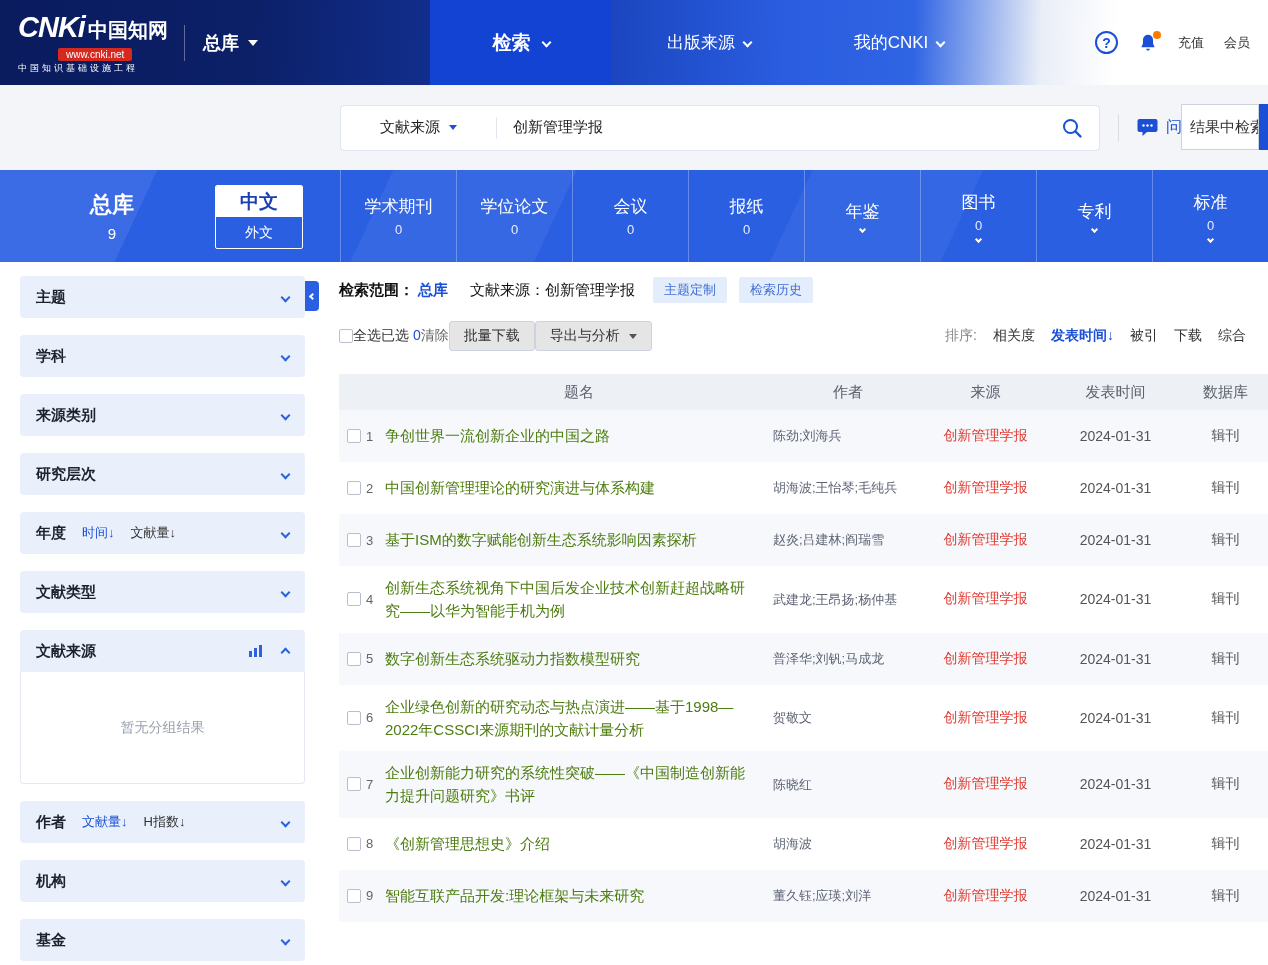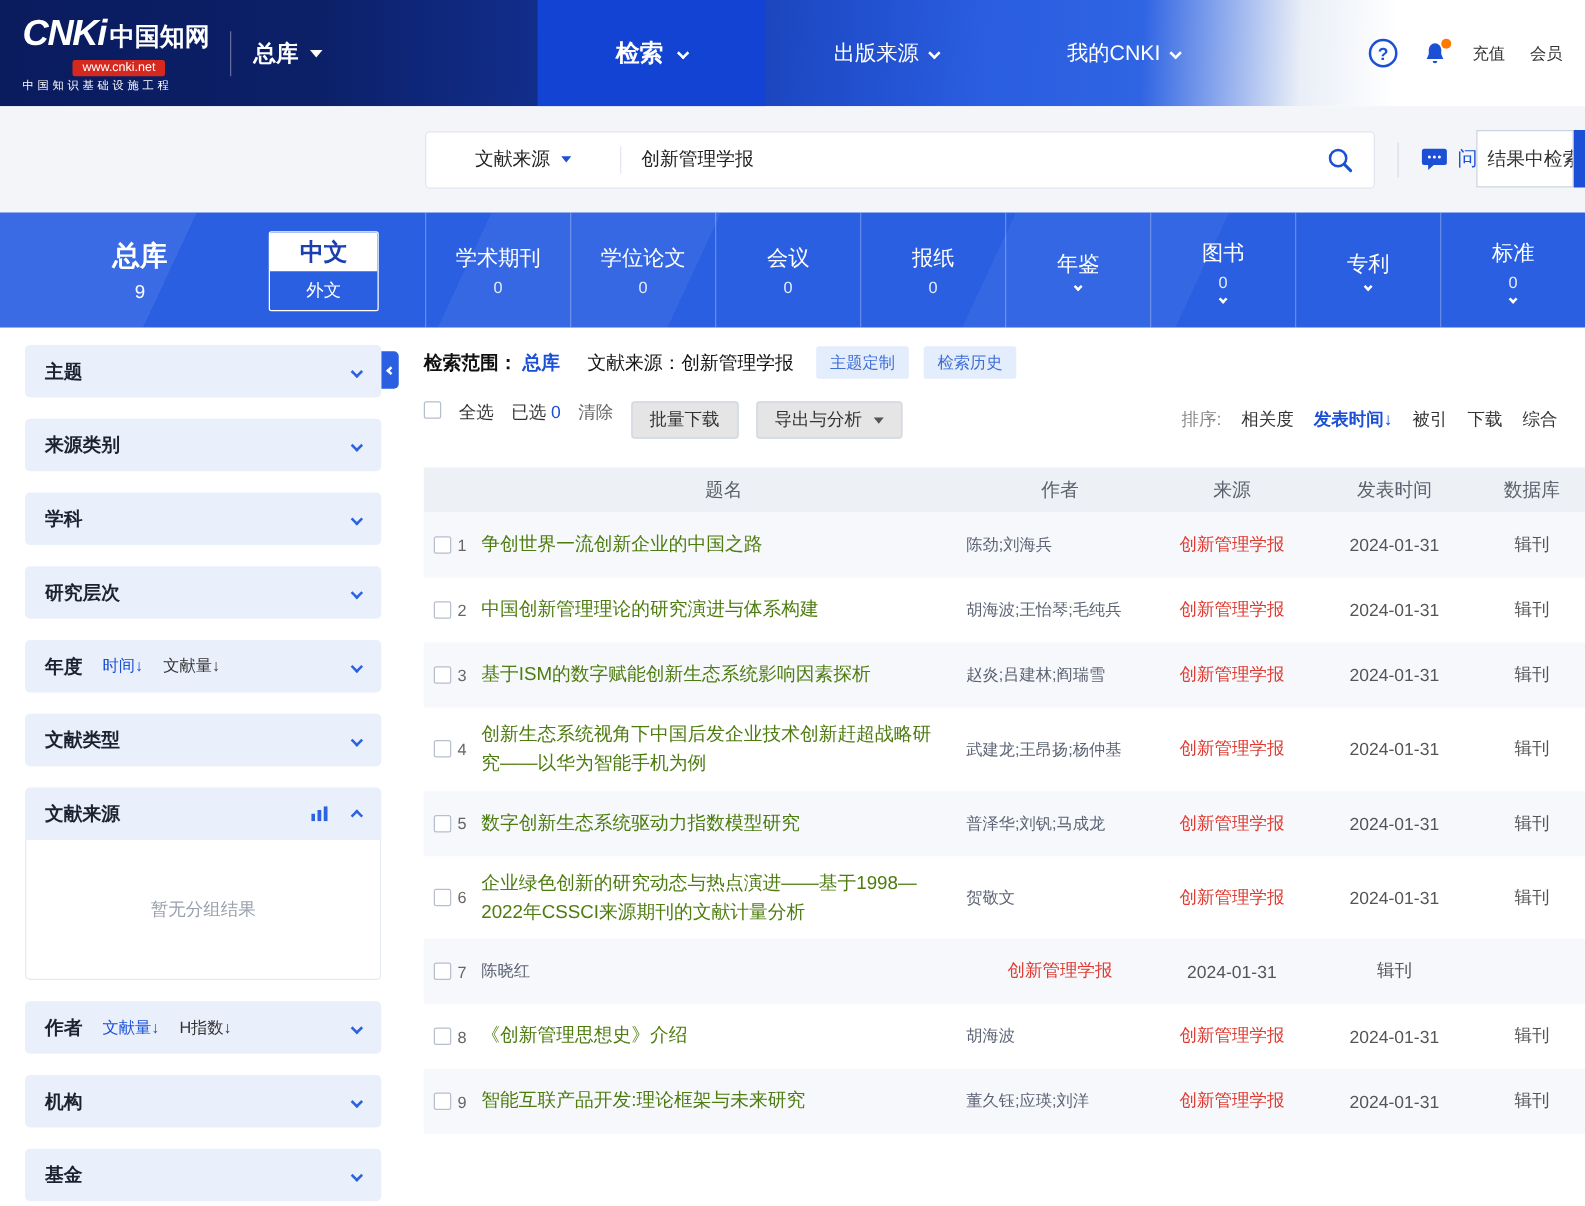--- a/index.html
+++ b/index.html
@@ -84,21 +84,21 @@
   .collapse-tab .chev { width:5px; height:5px; }
 
   .content { flex:1; margin-left:34px; padding-top:14px; min-width:0; }
   .scope-row { display:flex; align-items:center; font-size:15px; height:28px; }
   .scope-label { font-weight:bold; color:#111; }
   .scope-value { font-weight:bold; color:#1a4fd6; margin:0 22px 0 4px; cursor:pointer; }
   .scope-src { color:#111; margin-right:18px; }
   .pill { background:#e4edfb; color:#3f6fd6; font-size:13px; padding:4px 11px; border-radius:2px; margin-right:12px; cursor:pointer; }
 
   .toolbar { display:flex; align-items:center; margin-top:16px; height:32px; padding-right:22px; }
-  .tb-left { display:flex; gap:14px; flex:1; font-size:14px; color:#333; }
+  .tb-left { display:flex; align-items:center; flex:1; font-size:14px; color:#333; }
   .cb { width:14px; height:14px; border:1px solid #b7bfcc; border-radius:2px; background:#fff; display:inline-block; flex-shrink:0; cursor:pointer; }
   .sel-count { color:#1a4fd6; }
   .clear { color:#666; cursor:pointer; }
   .tb-btn { height:30px; border:1px solid #ccd3df; background:#e5e5e5; border-radius:3px; padding:0 14px; font-size:14px; color:#333;
     display:flex; align-items:center; gap:9px; cursor:pointer; }
   .tb-btn .tri { border-top-width:5px; border-left-width:4px; border-right-width:4px; color:#555; }
   .tb-right { display:flex; align-items:center; gap:16px; font-size:14px; color:#333; }
   .sort-label { color:#888; }
   .sort-item { cursor:pointer; }
   .sort-active { color:#1a4fd6; font-weight:bold; }
@@ -247,25 +247,25 @@
     <div class="sidebar">
       <div class="collapse-tab">
         <span class="chev left"></span>
       </div>
 
       <div class="sgroup">
         <span class="sgroup-label">主题</span>
         <span class="chev g-chev"></span>
       </div>
       <div class="sgroup">
+        <span class="sgroup-label">学科</span>
+        <span class="chev g-chev"></span>
+      </div>
+      <div class="sgroup">
         <span class="sgroup-label">来源类别</span>
-        <span class="chev g-chev"></span>
-      </div>
-      <div class="sgroup">
-        <span class="sgroup-label">学科</span>
         <span class="chev g-chev"></span>
       </div>
       <div class="sgroup">
         <span class="sgroup-label">研究层次</span>
         <span class="chev g-chev"></span>
       </div>
       <div class="sgroup">
         <span class="sgroup-label">年度</span>
         <span class="ssort blue">时间↓</span>
         <span class="ssort dark">文献量↓</span>
@@ -415,20 +415,21 @@
           <div class="c-auth">贺敬文</div>
           <div class="c-src">创新管理学报</div>
           <div class="c-date">2024-01-31</div>
           <div class="c-db">辑刊</div>
         </div>
         <div class="trow">
           <div class="c-check">
               <span class="cb"></span>
               <span class="rnum">7</span>
             </div>
+          <div class="c-title">企业创新能力研究的系统性突破——《中国制造创新能力提升问题研究》书评</div>
           <div class="c-auth">陈晓红</div>
           <div class="c-src">创新管理学报</div>
           <div class="c-date">2024-01-31</div>
           <div class="c-db">辑刊</div>
         </div>
         <div class="trow">
           <div class="c-check">
               <span class="cb"></span>
               <span class="rnum">8</span>
             </div>

